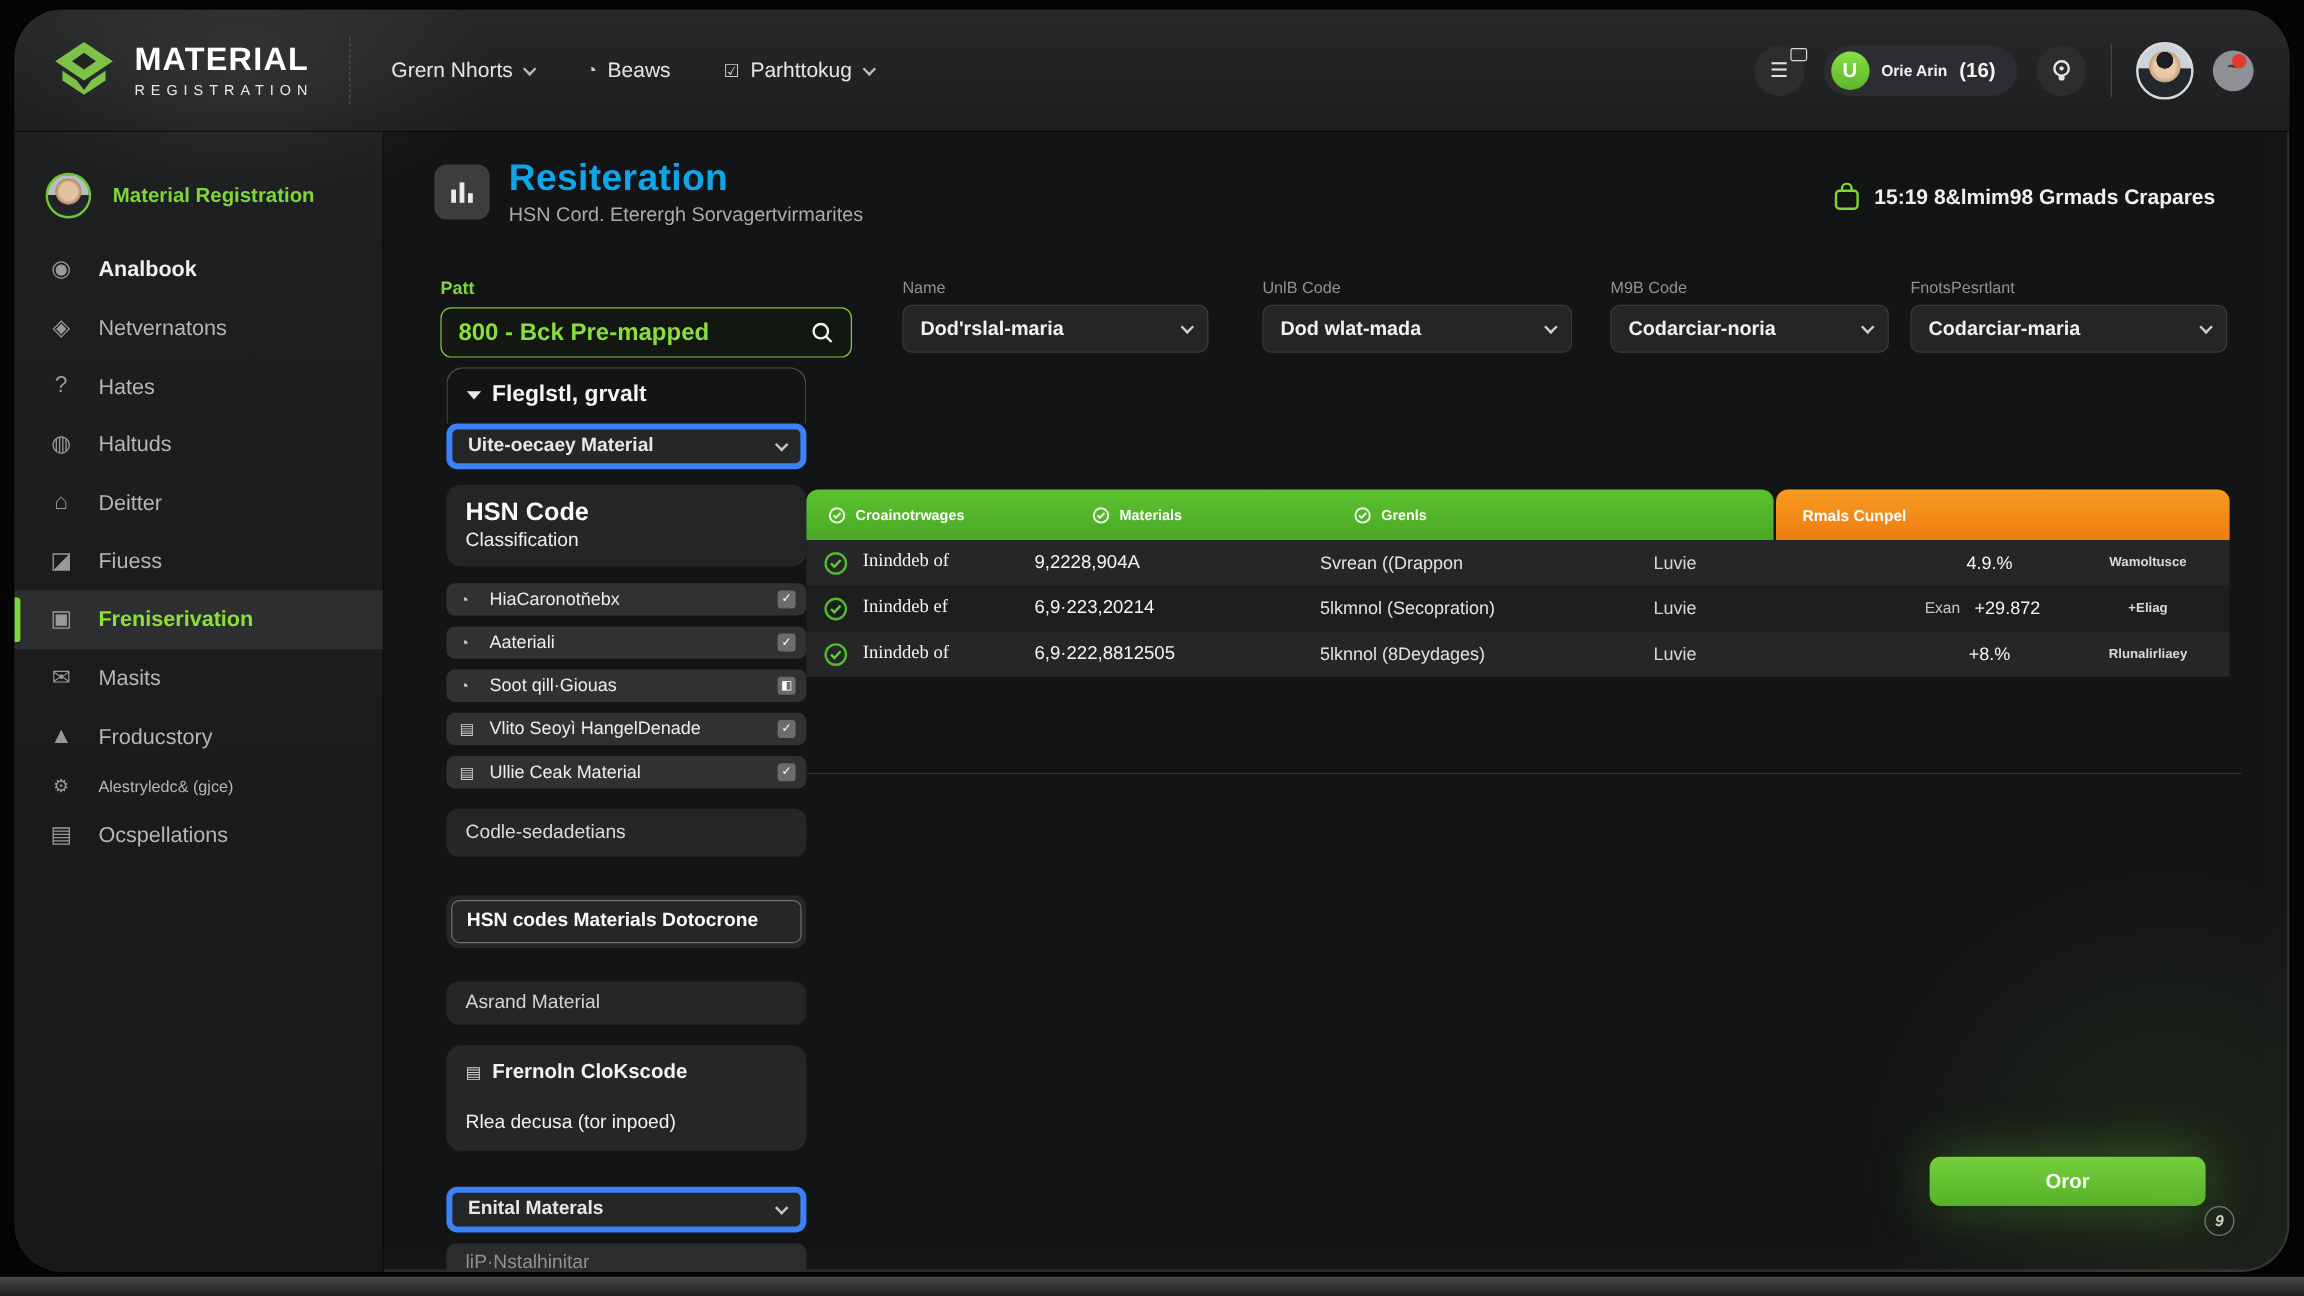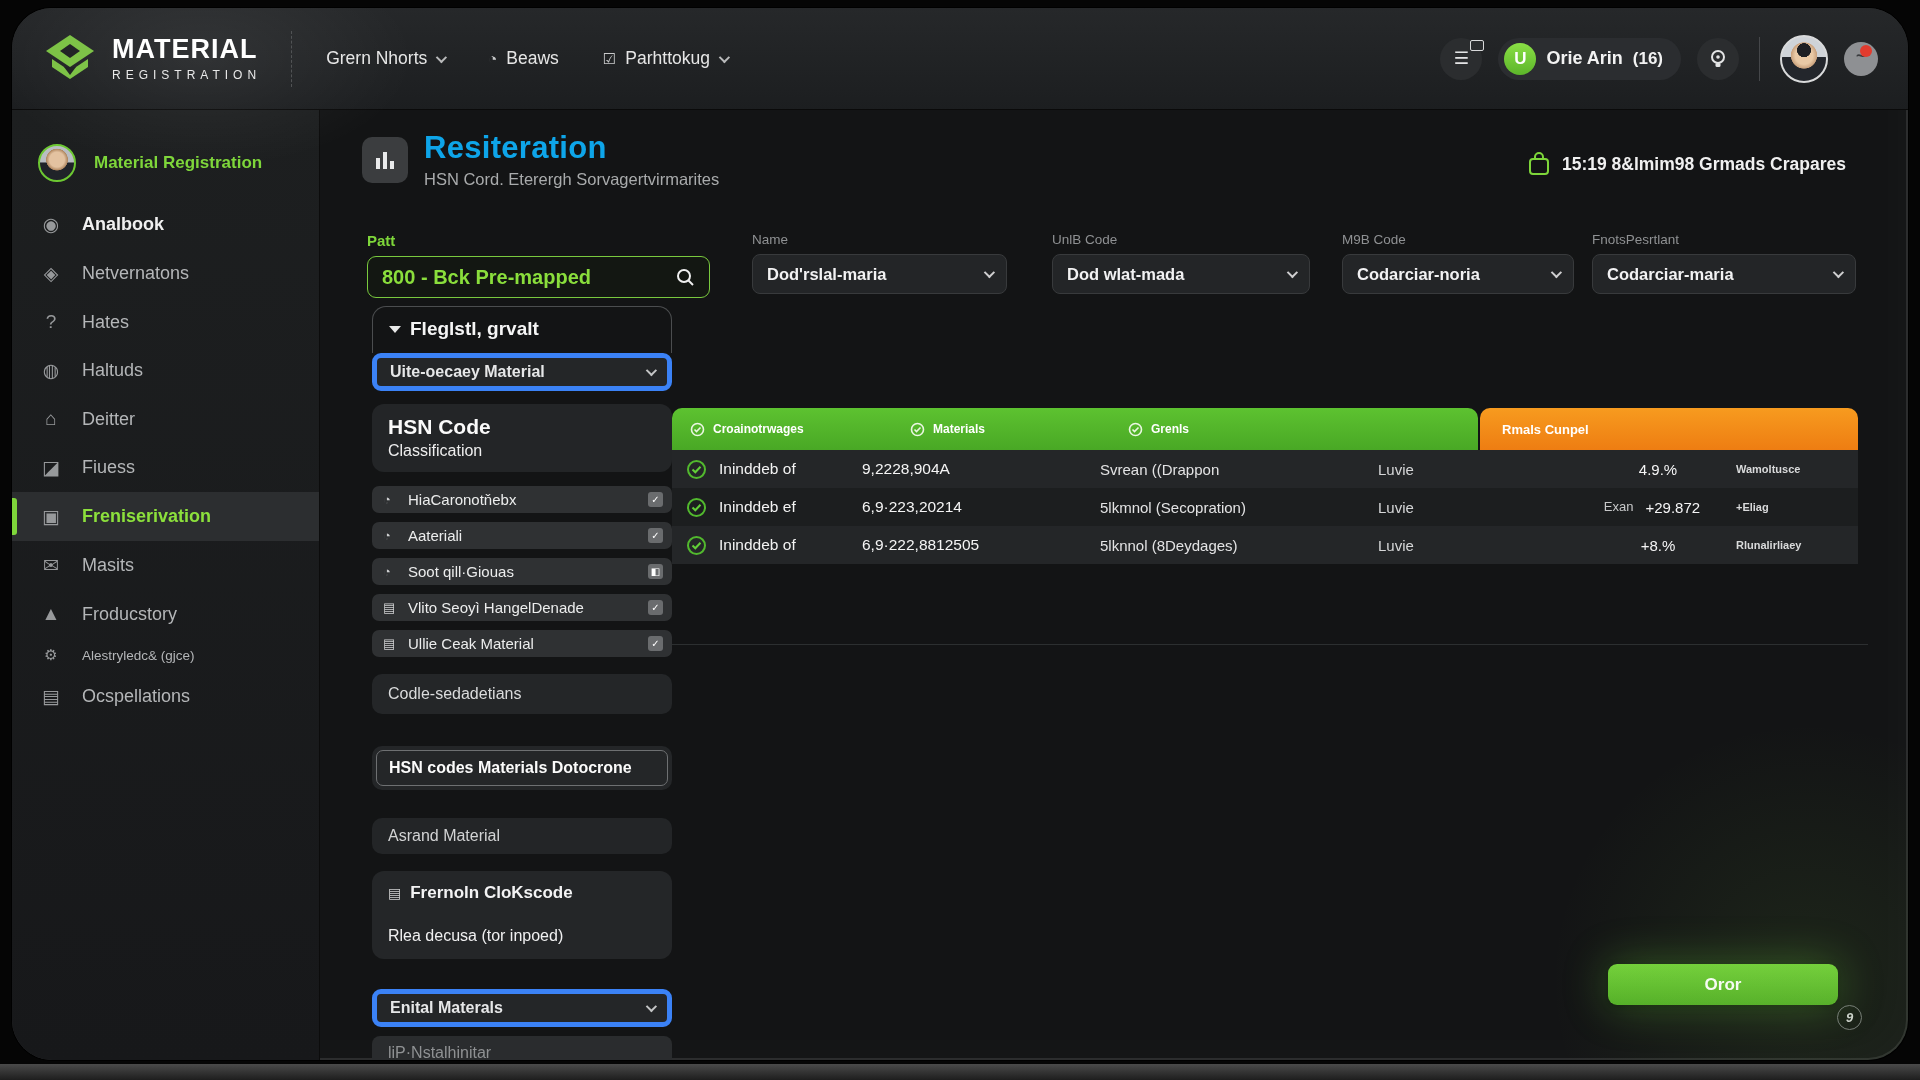--- a/index.html
+++ b/index.html
@@ -36,21 +36,21 @@
   .circle-btn { width:42px; height:42px; border-radius:50%; background:#2b2d2f;
     display:flex; align-items:center; justify-content:center; color:#e3e4e5; font-size:17px;
     position:relative; cursor:pointer; }
   .circle-btn .mini-badge { position:absolute; top:2px; right:-2px; width:14px; height:11px;
     border:1.5px solid #d8d9da; border-radius:2px; background:#2b2d2f; }
   .user-pill { display:flex; align-items:center; gap:10px; background:#2b2d30; border-radius:24px;
     padding:5px 18px 5px 6px; cursor:pointer; }
   .user-pill .u-ic { width:32px; height:32px; border-radius:50%;
     background:linear-gradient(#8adf45,#5cb52a); color:#fff; font-weight:800; font-size:17px;
     display:flex; align-items:center; justify-content:center; }
-  .user-pill .u-name { color:#f2f2f2; font-size:18px; font-weight:700; }
+  .user-pill .u-name { color:#f2f2f2; font-size:13px; font-weight:700; }
   .user-pill .u-count { color:#f2f2f2; font-size:17px; font-weight:700; }
   .vsep { height:44px; border-left:1px solid #45474a; margin:0 4px; }
   .avatar { width:48px; height:48px; border-radius:50%; border:2px solid #d9dadb; cursor:pointer;
     background:
       radial-gradient(circle at 50% 30%, #1d1f24 0 18%, transparent 19%),
       radial-gradient(circle at 50% 42%, #e9c9a6 0 26%, #caa27e 38%, transparent 40%),
       linear-gradient(180deg,#cfd3d8 0 45%, #23262c 46% 100%);
     background-color:#8f959d; }
   .notif { width:34px; height:34px; border-radius:50%; background:#8e9093; position:relative; cursor:pointer; }
   .notif::after { content:""; position:absolute; top:3px; right:6px; width:12px; height:12px;
@@ -148,27 +148,27 @@
   .t-head .green { flex:0 0 806px; background:linear-gradient(180deg,#5dc230,#49a825);
     border-radius:10px 10px 0 0; display:flex; align-items:center; padding:0 18px; gap:8px; }
   .t-head .g-col { display:flex; align-items:center; gap:8px; color:#fff; font-size:12px; font-weight:700; }
   .t-head .g-col:nth-child(1){ width:212px; } .t-head .g-col:nth-child(2){ width:210px; }
   .t-head .orange { flex:1; margin-left:2px; background:linear-gradient(180deg,#f79b1f,#ee7d12);
     border-radius:10px 10px 0 0; display:flex; align-items:center; padding:0 22px;
     color:#fff; font-size:13px; font-weight:700; }
   .t-row { display:flex; align-items:center; height:38px; padding:0 14px; }
   .t-row:nth-child(odd) { background:#1c1e1f; }
   .t-row:nth-child(even) { background:#242628; }
-  .t-row .rc-name { width:176px; color:#f3f3f3; font-size:15.5px; display:flex; align-items:center; gap:12px; }
+  .t-row .rc-name { width:176px; color:#f3f3f3; font-size:15.5px; display:flex; align-items:flex-start; gap:12px;font-family:Liberation Serif, serif; }
   .t-row .rc-code { width:238px; color:#f5f5f5; font-size:15.5px; }
   .t-row .rc-type { width:278px; color:#e3e3e4; font-size:15px; }
   .t-row .rc-unit { width:190px; color:#d6d7d8; font-size:15px; }
   .t-row .rc-pct  { width:168px; color:#f5f5f6; font-size:15px; display:flex; gap:12px; justify-content:center; }
   .t-row .rc-pct .prefix { color:#c7c8c9; font-size:13px; }
-  .t-row .rc-tag  { flex:1; text-align:left; color:#d9dadb; font-size:11px; font-weight:700; }
+  .t-row .rc-tag  { flex:1; text-align:center; color:#d9dadb; font-size:11px; font-weight:700; }
 
   .hr-div { position:absolute; left:352px; top:534px; width:1196px; height:1px; background:#3b3d3f; opacity:.65; }
 
   .submit-btn { position:absolute; left:1288px; top:854px; width:230px; height:41px; border:none;
     border-radius:9px; background:linear-gradient(180deg,#74d13b,#55b028); color:#fff;
     font-size:17px; font-weight:700; cursor:pointer; font-family:inherit;
     box-shadow:0 0 44px rgba(110,210,60,.35), 0 2px 6px rgba(0,0,0,.5); }
   .corner-ic { position:absolute; right:46px; bottom:30px; width:25px; height:25px; border-radius:50%;
     border:1.5px solid #77797b; color:#d4d5d6; font-size:13px; font-style:italic; font-weight:700;
     display:flex; align-items:center; justify-content:center; }

